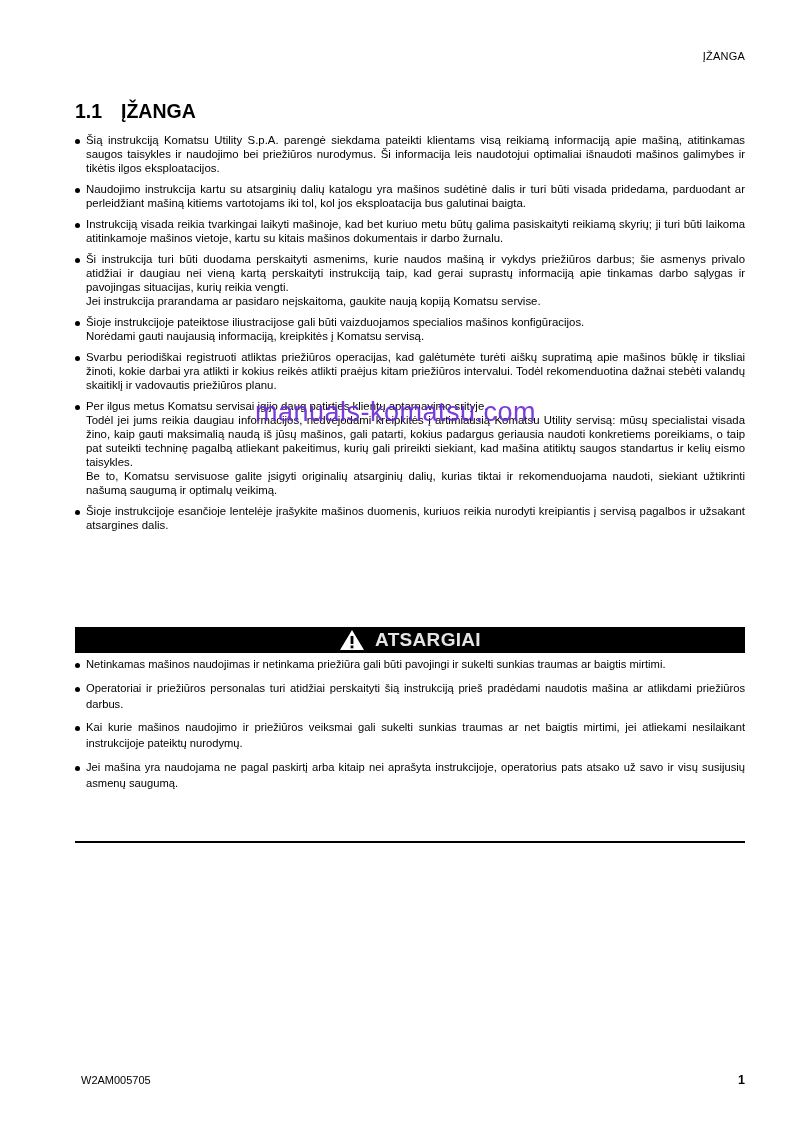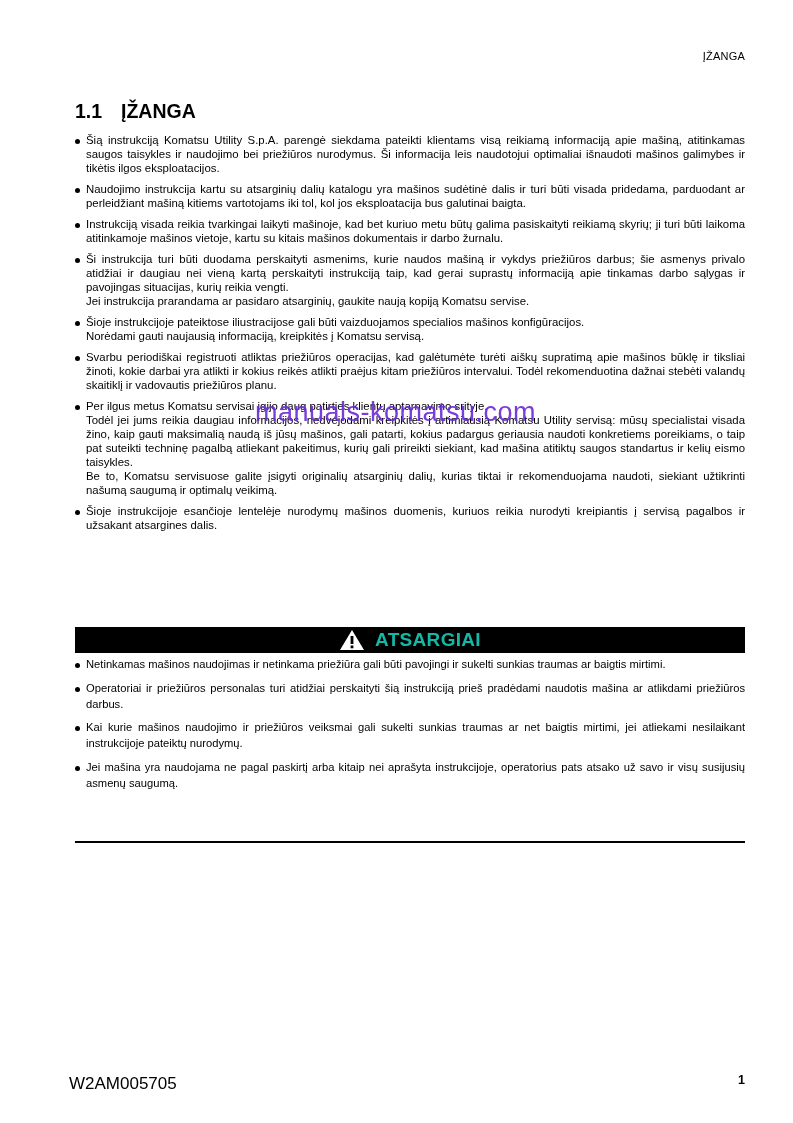--- a/index.html
+++ b/index.html
@@ -8,29 +8,29 @@
   .running-header { position: absolute; top: 50px; right: 48px; font-size: 11px; letter-spacing: 0.2px; }
   .section-title { position: absolute; top: 100px; left: 75px; font-size: 19.5px; font-weight: bold; margin: 0; }
   .section-title .num { display: inline-block; width: 46px; }
   .content { position: absolute; top: 133px; left: 75px; width: 670px; }
   ul.bullets { list-style: none; margin: 0; padding: 0; }
   ul.bullets li { position: relative; padding-left: 11px; font-size: 11.4px; line-height: 14px;
                   text-align: justify; margin-bottom: 7px; }
   ul.bullets li .dot { position: absolute; left: 0; top: 6px; width: 5px; height: 5px; border-radius: 50%; background: #000; }
   ul.bullets li p { margin: 0; }
   .caution-banner { position: absolute; top: 627px; left: 75px; width: 670px; height: 26px; background: #000;
-                    color: #14b8a6; display: flex; align-items: center; justify-content: center; }
+                    color: #e5e5e5; display: flex; align-items: center; justify-content: center; }
   .caution-banner .tri { width: 26px; height: 22px; margin-right: 10px; }
   .caution-banner .label { font-size: 19px; font-weight: bold; letter-spacing: 0.3px; }
   .caution-list { position: absolute; top: 657px; left: 75px; width: 670px; }
   .caution-list ul.bullets li { font-weight: normal; font-size: 11.2px; line-height: 15.8px; margin-bottom: 8px; }
   .caution-rule { position: absolute; top: 841px; left: 75px; width: 670px; height: 2px; background: #000; }
   .watermark { position: absolute; top: 397px; left: 255px; font-size: 27px; color: #6d28d9;
                letter-spacing: 0.5px; opacity: 0.9; white-space: nowrap; }
-  .footer-code { position: absolute; top: 1074px; left: 69px; font-size: 17px; }
+  .footer-code { position: absolute; top: 1074px; left: 81px; font-size: 11px; }
   .footer-page { position: absolute; top: 1073px; right: 48px; font-size: 12.5px; font-weight: bold; }
 </style>
 </head>
 <body>
 
 <div class="running-header">ĮŽANGA</div>
 
 <h1 class="section-title">
   <span class="num">1.1</span><span>ĮŽANGA</span>
 </h1>
@@ -45,40 +45,40 @@
         <span class="dot"></span>
       <p>Naudojimo instrukcija kartu su atsarginių dalių katalogu yra mašinos sudėtinė dalis ir turi būti visada pridedama, parduodant ar perleidžiant mašiną kitiems vartotojams iki tol, kol jos eksploatacija bus galutinai baigta.</p>
       </li>
     <li>
         <span class="dot"></span>
       <p>Instrukciją visada reikia tvarkingai laikyti mašinoje, kad bet kuriuo metu būtų galima pasiskaityti reikiamą skyrių; ji turi būti laikoma atitinkamoje mašinos vietoje, kartu su kitais mašinos dokumentais ir darbo žurnalu.</p>
       </li>
     <li>
         <span class="dot"></span>
       <p>Ši instrukcija turi būti duodama perskaityti asmenims, kurie naudos mašiną ir vykdys priežiūros darbus; šie asmenys privalo atidžiai ir daugiau nei vieną kartą perskaityti instrukciją taip, kad gerai suprastų informaciją apie tinkamas darbo sąlygas ir pavojingas situacijas, kurių reikia vengti.</p>
-      <p>Jei instrukcija prarandama ar pasidaro atsarginių, gaukite naują kopiją Komatsu servise.</p>
+      <p>Jei instrukcija prarandama ar pasidaro neįskaitoma, gaukite naują kopiją Komatsu servise.</p>
       </li>
     <li>
         <span class="dot"></span>
       <p>Šioje instrukcijoje pateiktose iliustracijose gali būti vaizduojamos specialios mašinos konfigūracijos.</p>
       <p>Norėdami gauti naujausią informaciją, kreipkitės į Komatsu servisą.</p>
       </li>
     <li>
         <span class="dot"></span>
       <p>Svarbu periodiškai registruoti atliktas priežiūros operacijas, kad galėtumėte turėti aiškų supratimą apie mašinos būklę ir tiksliai žinoti, kokie darbai yra atlikti ir kokius reikės atlikti praėjus kitam priežiūros intervalui. Todėl rekomenduotina dažnai stebėti valandų skaitiklį ir vadovautis priežiūros planu.</p>
       </li>
     <li>
         <span class="dot"></span>
       <p>Per ilgus metus Komatsu servisai įgijo daug patirties klientų aptarnavimo srityje.</p>
       <p>Todėl jei jums reikia daugiau informacijos, nedvejodami kreipkitės į artimiausią Komatsu Utility servisą: mūsų specialistai visada žino, kaip gauti maksimalią naudą iš jūsų mašinos, gali patarti, kokius padargus geriausia naudoti konkretiems poreikiams, o taip pat suteikti techninę pagalbą atliekant pakeitimus, kurių gali prireikti siekiant, kad mašina atitiktų saugos standartus ir kelių eismo taisykles.</p>
       <p>Be to, Komatsu servisuose galite įsigyti originalių atsarginių dalių, kurias tiktai ir rekomenduojama naudoti, siekiant užtikrinti našumą saugumą ir optimalų veikimą.</p>
       </li>
     <li>
         <span class="dot"></span>
-      <p>Šioje instrukcijoje esančioje lentelėje nurodymų mašinos duomenis, kuriuos reikia nurodyti kreipiantis į servisą pagalbos ir užsakant atsargines dalis.</p>
+      <p>Šioje instrukcijoje esančioje lentelėje įrašykite mašinos duomenis, kuriuos reikia nurodyti kreipiantis į servisą pagalbos ir užsakant atsargines dalis.</p>
       </li>
   </ul>
 </div>
 
 <div class="watermark">manuals-komatsu.com</div>
 
 <div class="caution-banner">
   <svg class="tri" viewBox="0 0 26 22">
     <polygon points="13,1 25,21 1,21" fill="#ffffff"></polygon>
     <rect x="11.6" y="7" width="2.8" height="8" fill="#000"></rect>

